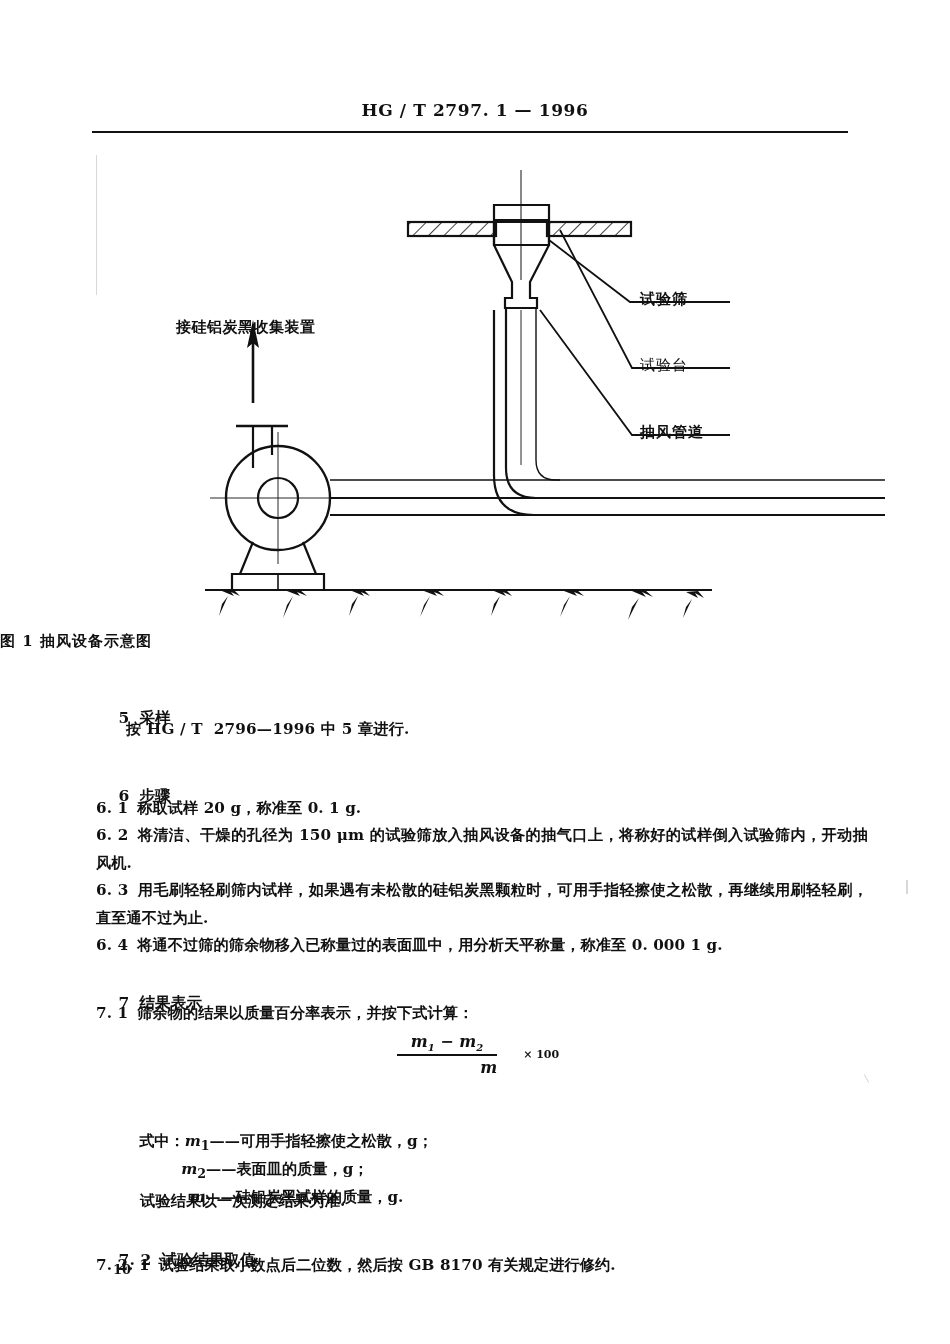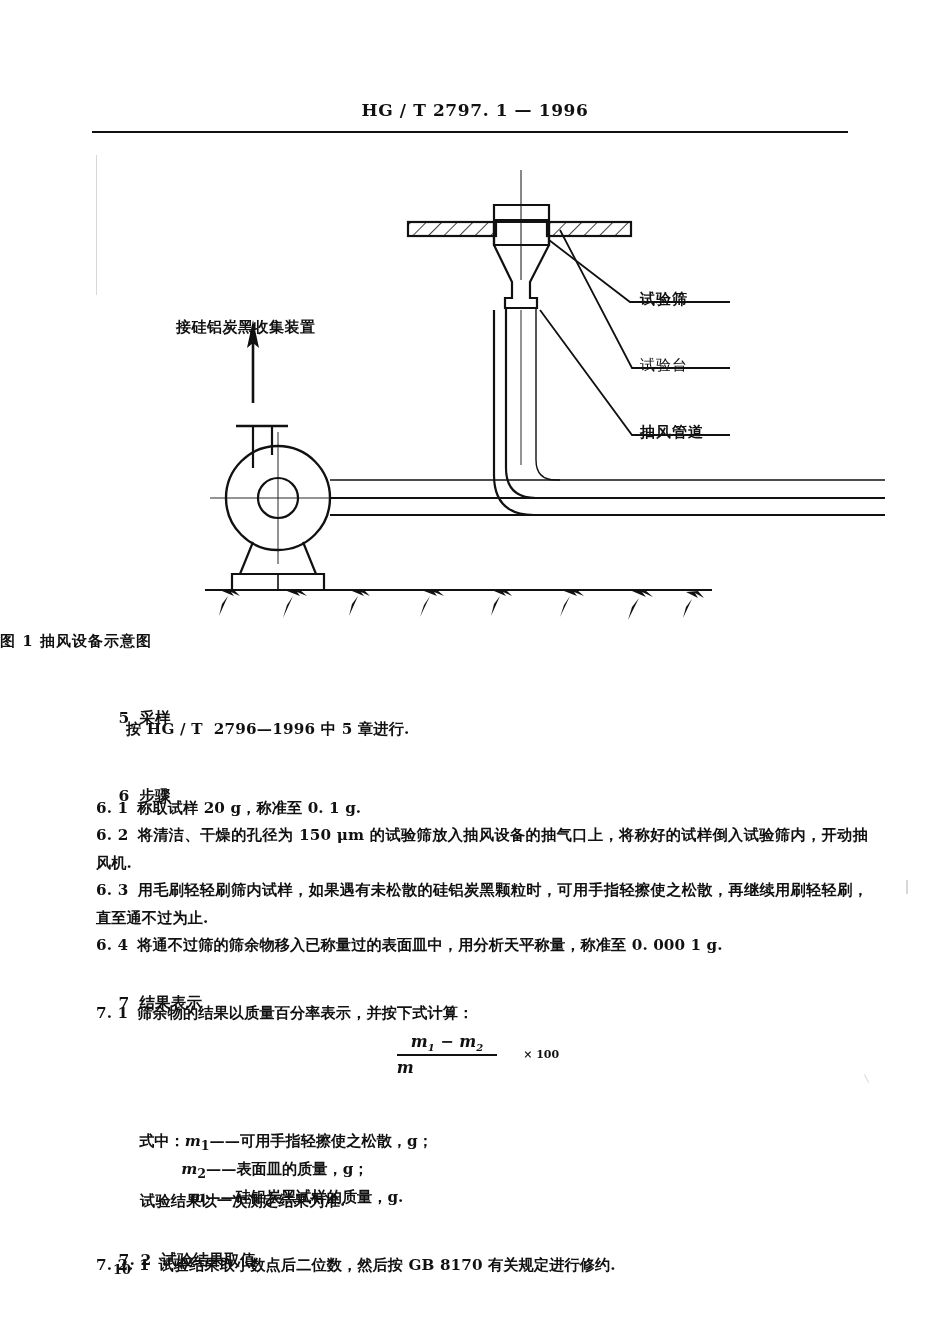--- a/index.html
+++ b/index.html
@@ -97,21 +97,21 @@
     position: absolute;
     top: 1032px;
     left: 0;
     width: 950px;
     text-align: center;
     font-size: 16px;
   }
   .frac {
     display: inline-block;
     vertical-align: middle;
-    text-align: left;
+    text-align: right;
     position: relative;
     padding: 0 6px;
   }
   .frac .numer {
     display: block;
     padding: 0 14px 1px 14px;
     font-style: italic;
     font-weight: bold;
     font-size: 16px;
   }

